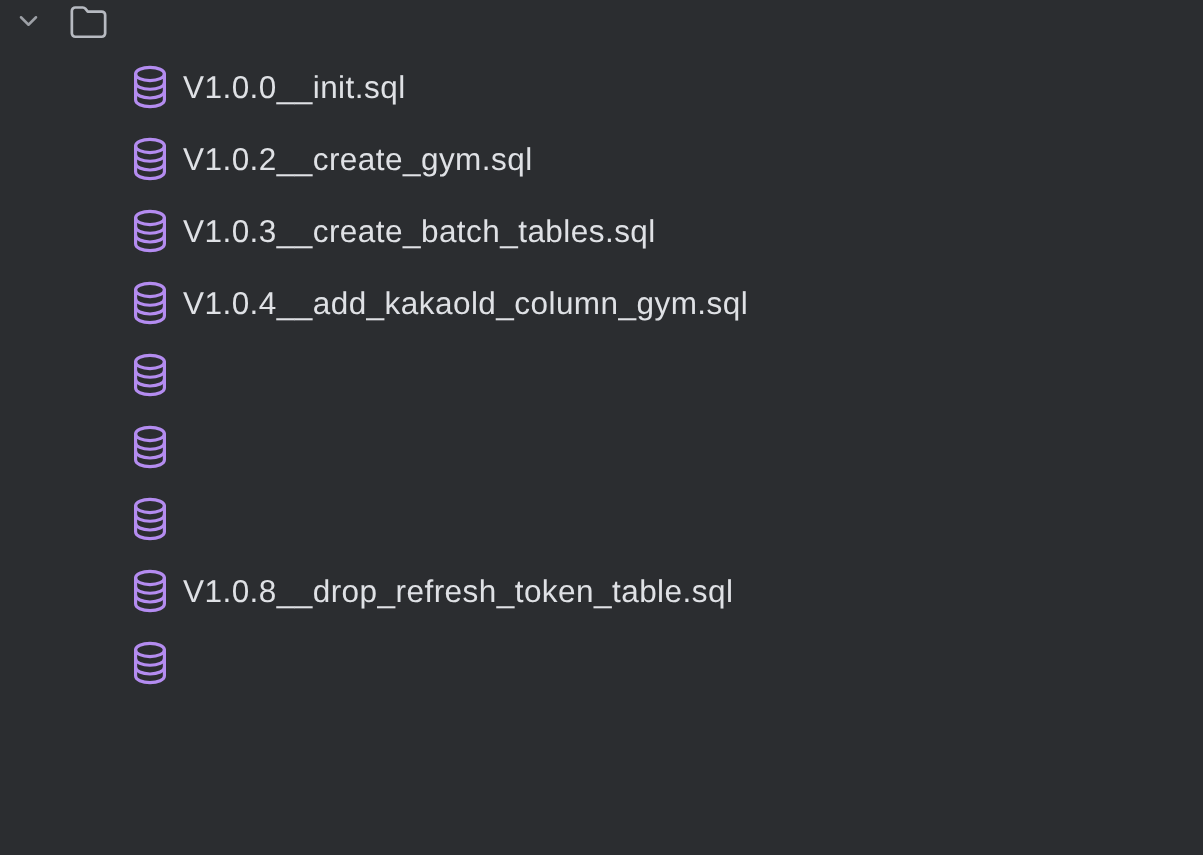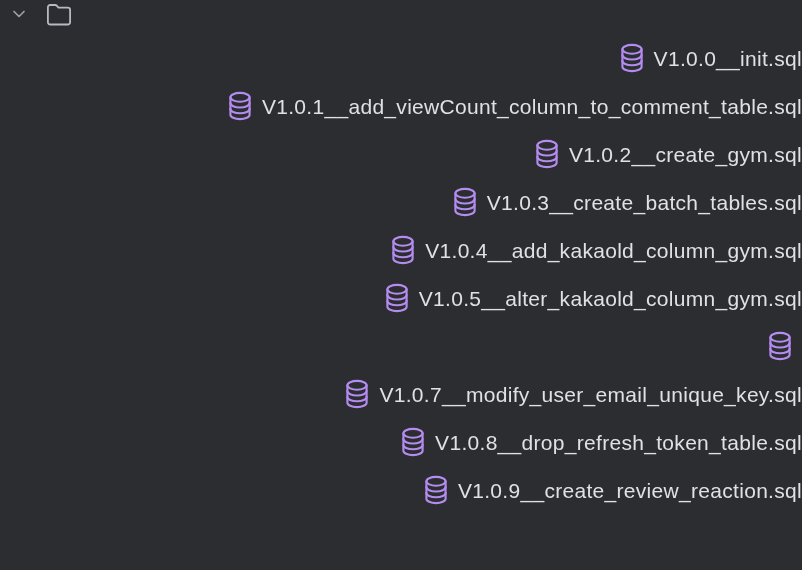--- a/index.html
+++ b/index.html
@@ -22,21 +22,20 @@
     align-items: center;
     white-space: nowrap;
   }
   .folder-row {
     height: 40px;
     padding-left: 8px;
   }
   .file-row {
     height: 48px;
     padding-left: 87px;
-    justify-content: flex-end;
   }
   .icon { display: inline-flex; align-items: center; justify-content: center; flex: none; }
   .chevron { width: 22px; height: 22px; margin-right: 15px; cursor: pointer; }
   .folder-icon { width: 28px; height: 26px; margin-right: 10px; }
   .db-icon { width: 26px; height: 30px; margin-right: 9px; }
   .label { line-height: 1; padding-top: 1px; }
   svg { display: block; width: 100%; height: 100%; }
 </style>
 </head>
 <body>
@@ -62,31 +61,20 @@
       <svg viewBox="0 0 26 30" fill="none" stroke="var(--purple)" stroke-width="2.1" stroke-linecap="round">
         <ellipse cx="13" cy="6.3" rx="9.6" ry="4.4"></ellipse>
         <path d="M3.4 6.3 V 23.7 A 9.6 4.4 0 0 0 22.6 23.7 V 6.3"></path>
         <path d="M3.4 12.1 A 9.6 4.4 0 0 0 22.6 12.1"></path>
         <path d="M3.4 17.9 A 9.6 4.4 0 0 0 22.6 17.9"></path>
       </svg>
     </span>
     <span class="label">V1.0.0__init.sql</span>
   </div>
 
-  <div class="row file-row">
-    <span class="icon db-icon">
-      <svg viewBox="0 0 26 30" fill="none" stroke="var(--purple)" stroke-width="2.1" stroke-linecap="round">
-        <ellipse cx="13" cy="6.3" rx="9.6" ry="4.4"></ellipse>
-        <path d="M3.4 6.3 V 23.7 A 9.6 4.4 0 0 0 22.6 23.7 V 6.3"></path>
-        <path d="M3.4 12.1 A 9.6 4.4 0 0 0 22.6 12.1"></path>
-        <path d="M3.4 17.9 A 9.6 4.4 0 0 0 22.6 17.9"></path>
-      </svg>
-    </span>
-    <span class="label">V1.0.1__add_viewCount_column_to_comment_table.sql</span>
-  </div>
 
   <div class="row file-row">
     <span class="icon db-icon">
       <svg viewBox="0 0 26 30" fill="none" stroke="var(--purple)" stroke-width="2.1" stroke-linecap="round">
         <ellipse cx="13" cy="6.3" rx="9.6" ry="4.4"></ellipse>
         <path d="M3.4 6.3 V 23.7 A 9.6 4.4 0 0 0 22.6 23.7 V 6.3"></path>
         <path d="M3.4 12.1 A 9.6 4.4 0 0 0 22.6 12.1"></path>
         <path d="M3.4 17.9 A 9.6 4.4 0 0 0 22.6 17.9"></path>
       </svg>
     </span>
@@ -119,21 +107,20 @@
 
   <div class="row file-row">
     <span class="icon db-icon">
       <svg viewBox="0 0 26 30" fill="none" stroke="var(--purple)" stroke-width="2.1" stroke-linecap="round">
         <ellipse cx="13" cy="6.3" rx="9.6" ry="4.4"></ellipse>
         <path d="M3.4 6.3 V 23.7 A 9.6 4.4 0 0 0 22.6 23.7 V 6.3"></path>
         <path d="M3.4 12.1 A 9.6 4.4 0 0 0 22.6 12.1"></path>
         <path d="M3.4 17.9 A 9.6 4.4 0 0 0 22.6 17.9"></path>
       </svg>
     </span>
-    <span class="label">V1.0.5__alter_kakaold_column_gym.sql</span>
   </div>
 
   <div class="row file-row">
     <span class="icon db-icon">
       <svg viewBox="0 0 26 30" fill="none" stroke="var(--purple)" stroke-width="2.1" stroke-linecap="round">
         <ellipse cx="13" cy="6.3" rx="9.6" ry="4.4"></ellipse>
         <path d="M3.4 6.3 V 23.7 A 9.6 4.4 0 0 0 22.6 23.7 V 6.3"></path>
         <path d="M3.4 12.1 A 9.6 4.4 0 0 0 22.6 12.1"></path>
         <path d="M3.4 17.9 A 9.6 4.4 0 0 0 22.6 17.9"></path>
       </svg>
@@ -142,21 +129,20 @@
 
   <div class="row file-row">
     <span class="icon db-icon">
       <svg viewBox="0 0 26 30" fill="none" stroke="var(--purple)" stroke-width="2.1" stroke-linecap="round">
         <ellipse cx="13" cy="6.3" rx="9.6" ry="4.4"></ellipse>
         <path d="M3.4 6.3 V 23.7 A 9.6 4.4 0 0 0 22.6 23.7 V 6.3"></path>
         <path d="M3.4 12.1 A 9.6 4.4 0 0 0 22.6 12.1"></path>
         <path d="M3.4 17.9 A 9.6 4.4 0 0 0 22.6 17.9"></path>
       </svg>
     </span>
-    <span class="label">V1.0.7__modify_user_email_unique_key.sql</span>
   </div>
 
   <div class="row file-row">
     <span class="icon db-icon">
       <svg viewBox="0 0 26 30" fill="none" stroke="var(--purple)" stroke-width="2.1" stroke-linecap="round">
         <ellipse cx="13" cy="6.3" rx="9.6" ry="4.4"></ellipse>
         <path d="M3.4 6.3 V 23.7 A 9.6 4.4 0 0 0 22.6 23.7 V 6.3"></path>
         <path d="M3.4 12.1 A 9.6 4.4 0 0 0 22.6 12.1"></path>
         <path d="M3.4 17.9 A 9.6 4.4 0 0 0 22.6 17.9"></path>
       </svg>
@@ -166,17 +152,16 @@
 
   <div class="row file-row">
     <span class="icon db-icon">
       <svg viewBox="0 0 26 30" fill="none" stroke="var(--purple)" stroke-width="2.1" stroke-linecap="round">
         <ellipse cx="13" cy="6.3" rx="9.6" ry="4.4"></ellipse>
         <path d="M3.4 6.3 V 23.7 A 9.6 4.4 0 0 0 22.6 23.7 V 6.3"></path>
         <path d="M3.4 12.1 A 9.6 4.4 0 0 0 22.6 12.1"></path>
         <path d="M3.4 17.9 A 9.6 4.4 0 0 0 22.6 17.9"></path>
       </svg>
     </span>
-    <span class="label">V1.0.9__create_review_reaction.sql</span>
   </div>
 
 </div>
 </div>
 
 </body></html>

